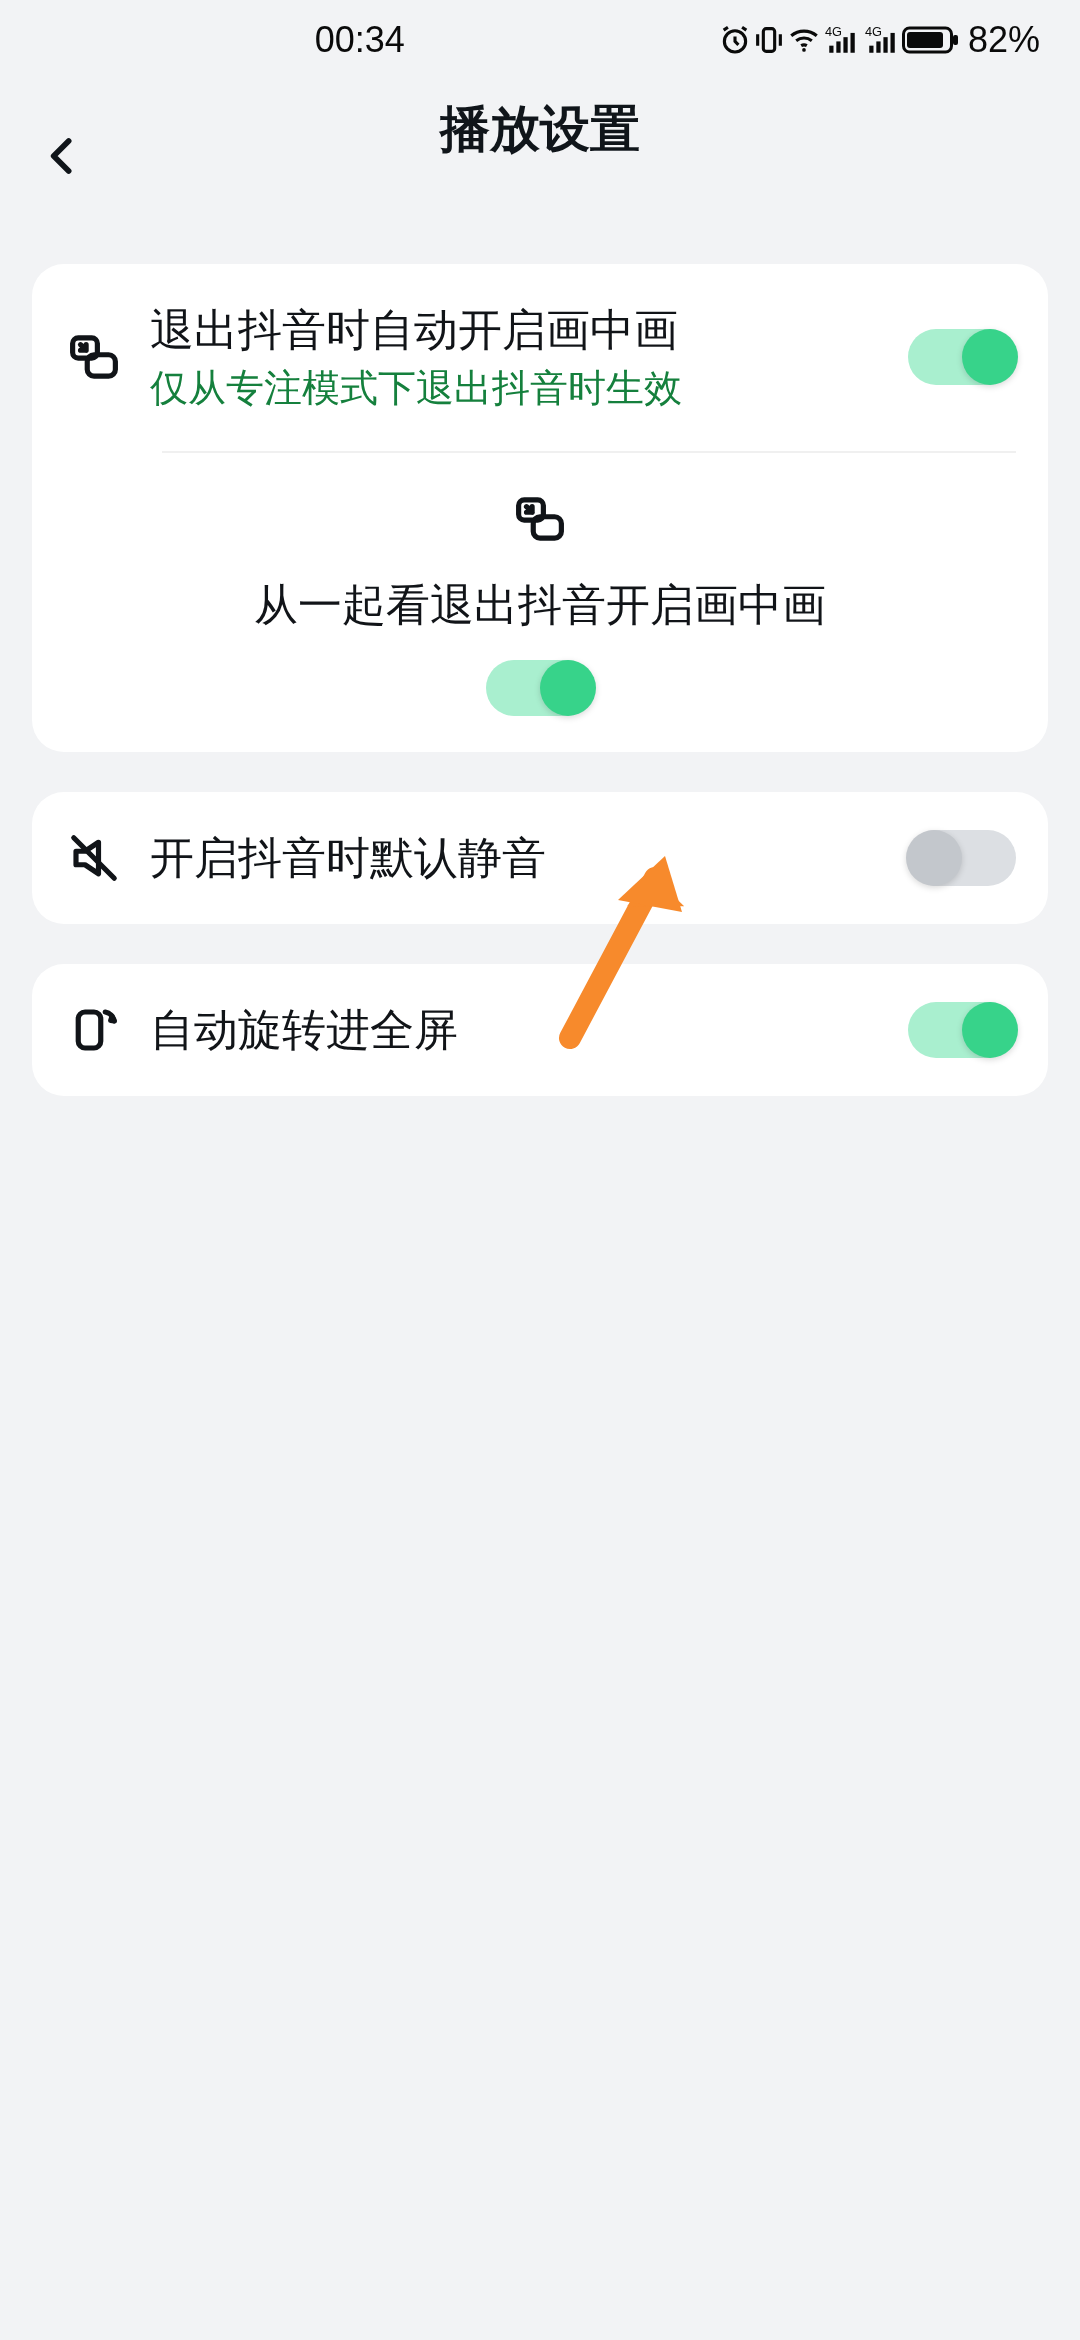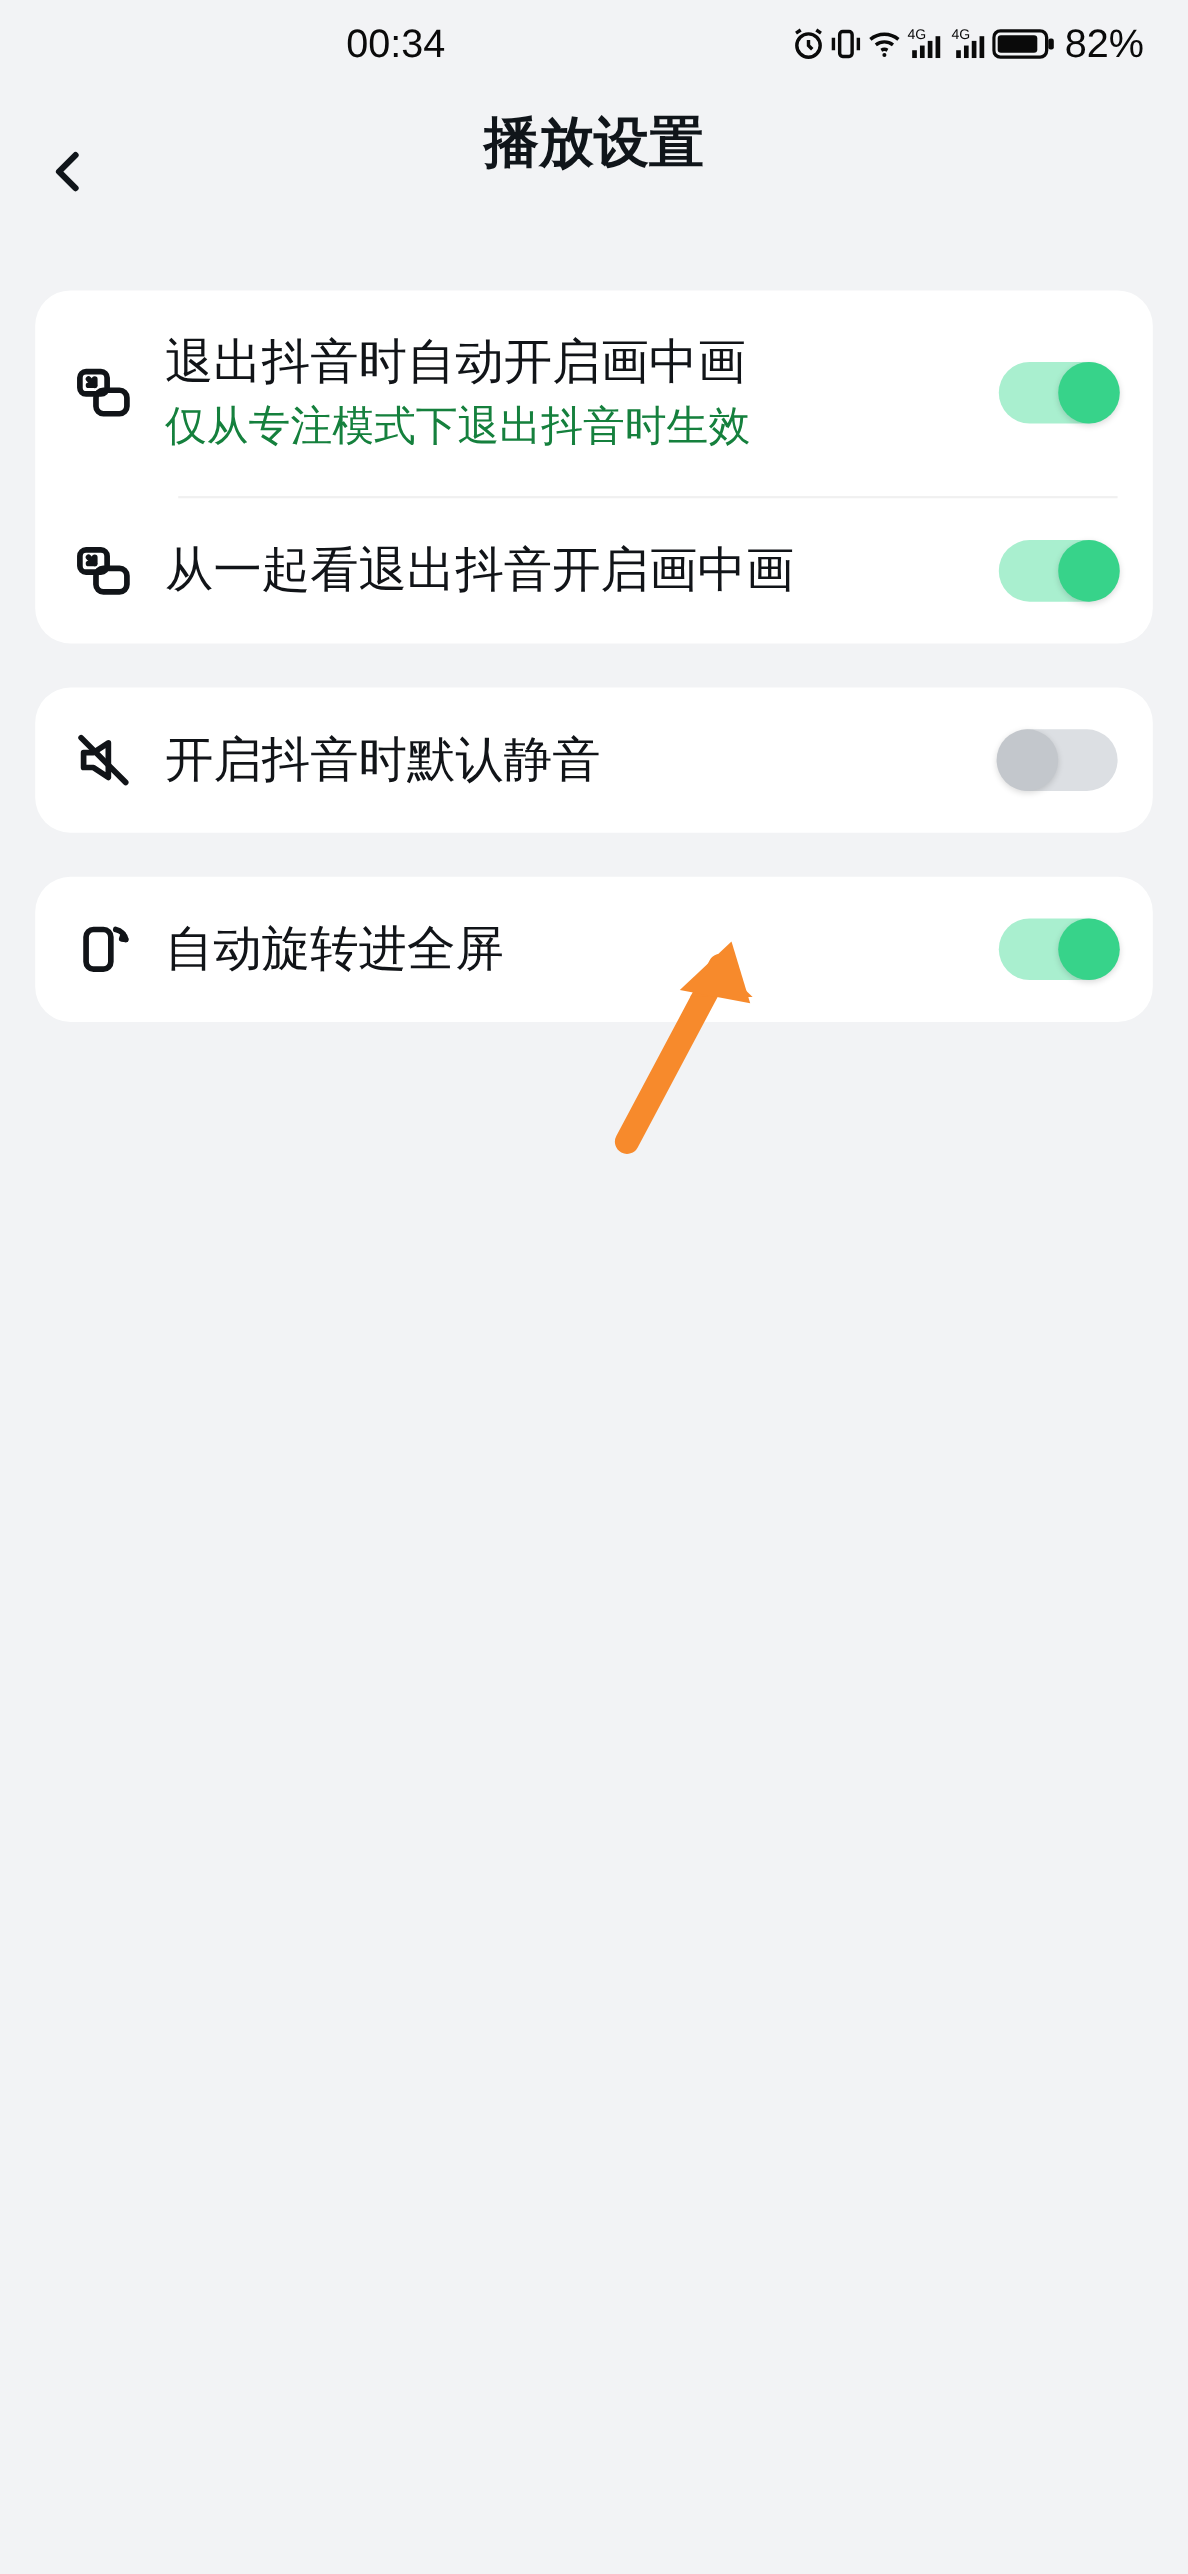--- a/index.html
+++ b/index.html
@@ -187,21 +187,21 @@
         <div class="label">退出抖音时自动开启画中画</div>
         <div class="sub">仅从专注模式下退出抖音时生效</div>
       </div>
       <div class="toggle-wrap">
         <div class="toggle on">
             <div class="knob"></div>
           </div>
       </div>
     </div>
     <div class="divider"></div>
-    <div class="row" style="border-top:none; margin-left:0; padding-left:32px;">
+    <div class="row" style="border-top:none; margin-left:0; padding-left:32px;flex-direction:column;">
       <div class="icon-slot">
         <svg width="54" height="54" viewBox="0 0 24 24" fill="none" stroke="#111418" stroke-width="2.3" stroke-linejoin="round">
           <rect x="2.5" y="3.5" width="11" height="9" rx="2.5"></rect>
           <rect x="9" y="11" width="12.5" height="9.5" rx="3"></rect>
           <path d="M6 6.5 8.5 9M8.5 6.5v2.5H6" stroke-linecap="round"></path>
         </svg>
       </div>
       <div class="texts">
         <div class="label">从一起看退出抖音开启画中画</div>
       </div>

